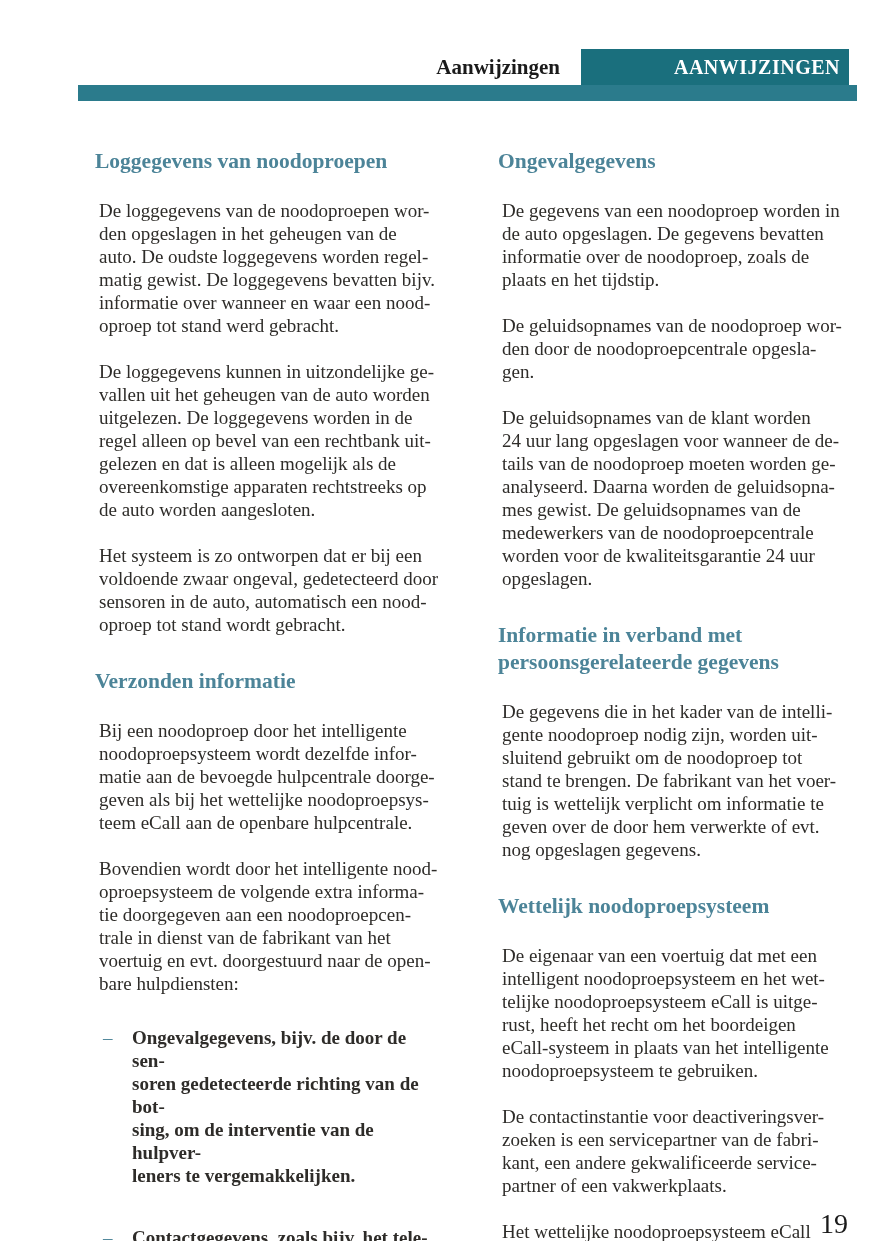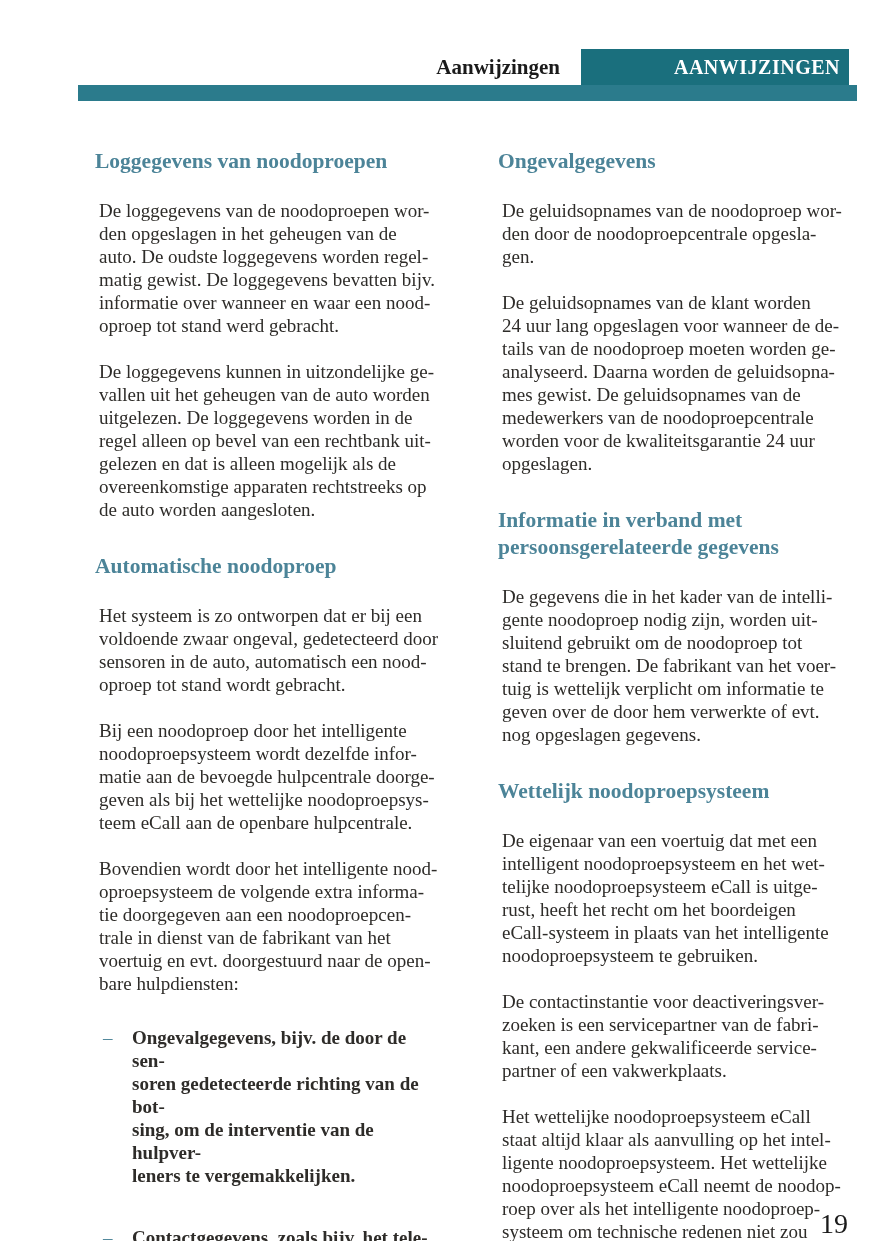--- a/index.html
+++ b/index.html
@@ -119,26 +119,26 @@
 informatie over wanneer en waar een nood-
 oproep tot stand werd gebracht.</p>
     <p>De loggegevens kunnen in uitzondelijke ge-
 vallen uit het geheugen van de auto worden
 uitgelezen. De loggegevens worden in de
 regel alleen op bevel van een rechtbank uit-
 gelezen en dat is alleen mogelijk als de
 overeenkomstige apparaten rechtstreeks op
 de auto worden aangesloten.</p>
 
-    <h2>Automatische noodoproep</h2>
     <p>Het systeem is zo ontworpen dat er bij een
 voldoende zwaar ongeval, gedetecteerd door
 sensoren in de auto, automatisch een nood-
 oproep tot stand wordt gebracht.</p>
 
+    <h2>Verzonden informatie</h2>
     <p>Bij een noodoproep door het intelligente
 noodoproepsysteem wordt dezelfde infor-
 matie aan de bevoegde hulpcentrale doorge-
 geven als bij het wettelijke noodoproepsys-
 teem eCall aan de openbare hulpcentrale.</p>
     <p>Bovendien wordt door het intelligente nood-
 oproepsysteem de volgende extra informa-
 tie doorgegeven aan een noodoproepcen-
 trale in dienst van de fabrikant van het
 voertuig en evt. doorgestuurd naar de open-
@@ -157,20 +157,24 @@
 foonnummer van de ingebouwde SIM-
 kaart en het telefoonnummer van de be-
 stuurder, indien beschikbaar, om indien
 nodig snel contact op te kunnen nemen
 met de betrokkenen.</span>
     </div>
   </div>
 
   <div class="col col-right">
     <h2>Ongevalgegevens</h2>
+    <p>De gegevens van een noodoproep worden in
+de auto opgeslagen. De gegevens bevatten
+informatie over de noodoproep, zoals de
+plaats en het tijdstip.</p>
     <p>De geluidsopnames van de noodoproep wor-
 den door de noodoproepcentrale opgesla-
 gen.</p>
     <p>De geluidsopnames van de klant worden
 24 uur lang opgeslagen voor wanneer de de-
 tails van de noodoproep moeten worden ge-
 analyseerd. Daarna worden de geluidsopna-
 mes gewist. De geluidsopnames van de
 medewerkers van de noodoproepcentrale
 worden voor de kwaliteitsgarantie 24 uur

